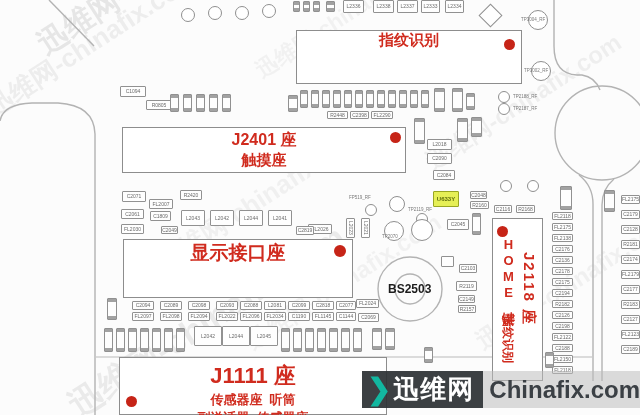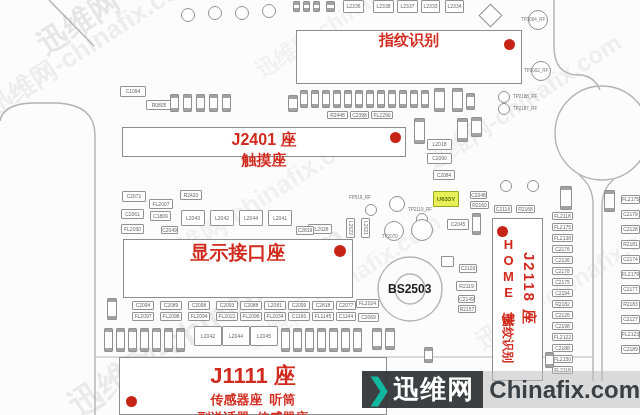--- a/index.html
+++ b/index.html
@@ -59,21 +59,21 @@
 
   <div class="screw" style="left:388px;top:282px;font-size:12px">BS2503</div>
 
   <div class="diamond"></div>
 
   <div class="conn" style="left:296px;top:30px;width:226px;height:54px">
     <div style="font-size:15px;font-weight:bold">指纹识别</div>
     <div class="dot" style="right:6px;top:8px;width:11px;height:11px"></div>
   </div>
 
-  <div class="conn" style="left:122px;top:127px;width:284px;height:30px">
+  <div class="conn" style="left:122px;top:127px;width:284px;height:46px">
     <div class="t" style="font-size:16px;margin-top:2px">J2401 座</div>
     <div style="font-size:15px;font-weight:bold">触摸座</div>
     <div class="dot" style="right:4px;top:4px;width:11px;height:11px"></div>
   </div>
 
   <div class="conn" style="left:123px;top:239px;width:230px;height:59px">
     <div style="font-size:19px;font-weight:bold">显示接口座</div>
     <div class="dot" style="right:6px;top:5px;width:12px;height:12px"></div>
   </div>
 

